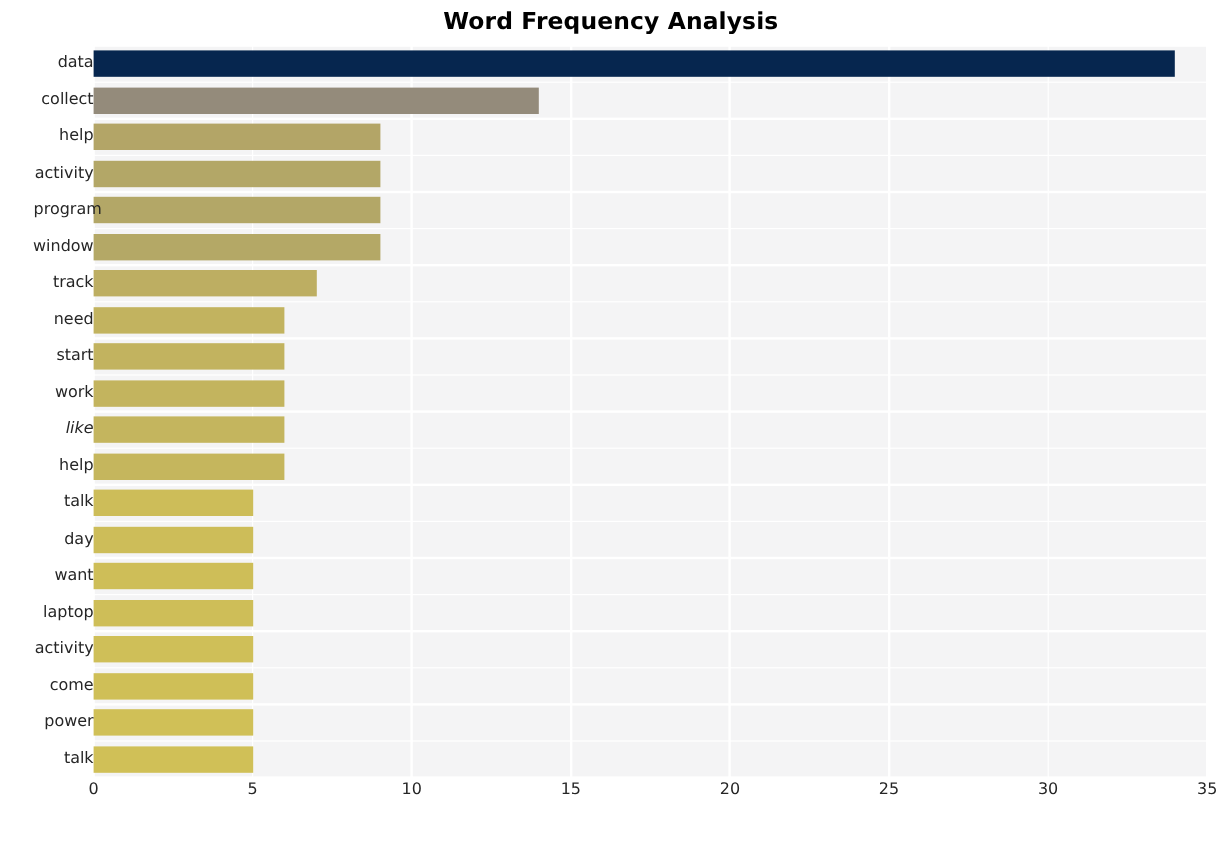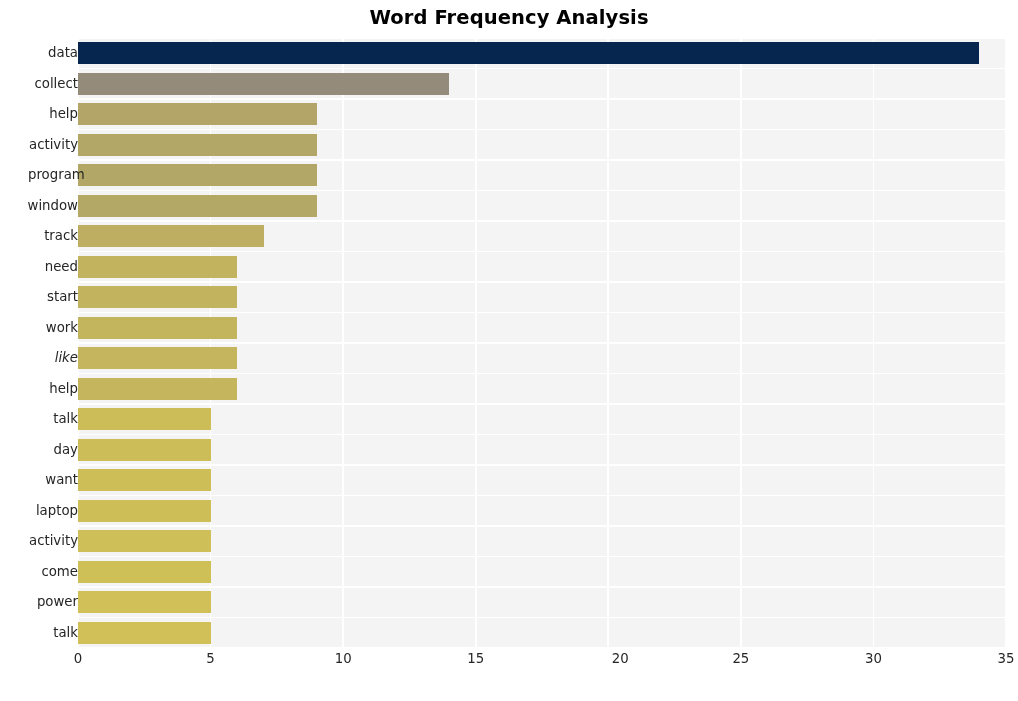--- a/index.html
+++ b/index.html
@@ -194,20 +194,20 @@
       <div class="ylabel" style="top: 526.75px;">come</div>
       <div class="ylabel" style="top: 557.25px;">power</div>
       <div class="ylabel" style="top: 587.75px;">talk</div>
     </div>
 
   <div id="xticks">
       <div class="xtick" style="left: 0px;">0</div>
       <div class="xtick" style="left: 132.571px;">5</div>
       <div class="xtick" style="left: 265.143px;">10</div>
       <div class="xtick" style="left: 397.714px;">15</div>
-      <div class="xtick" style="left: 530.286px; margin-left: 12px;">20</div>
+      <div class="xtick" style="left: 530.286px;">20</div>
       <div class="xtick" style="left: 662.857px;">25</div>
       <div class="xtick" style="left: 795.429px;">30</div>
       <div class="xtick" style="left: 928px;">35</div>
     </div>
 
 
 </div>
 
 </body></html>

